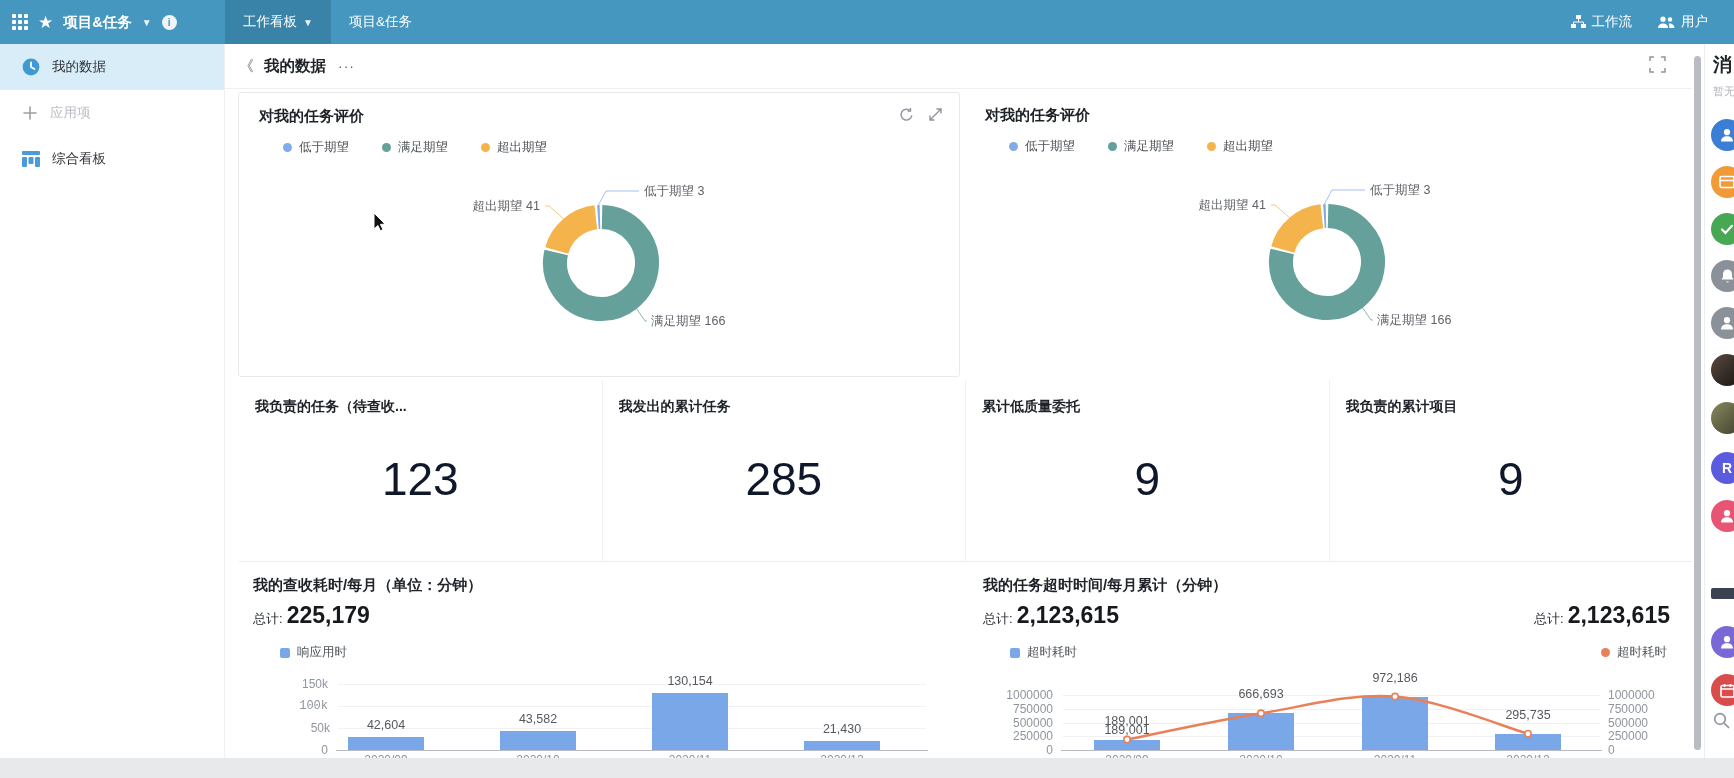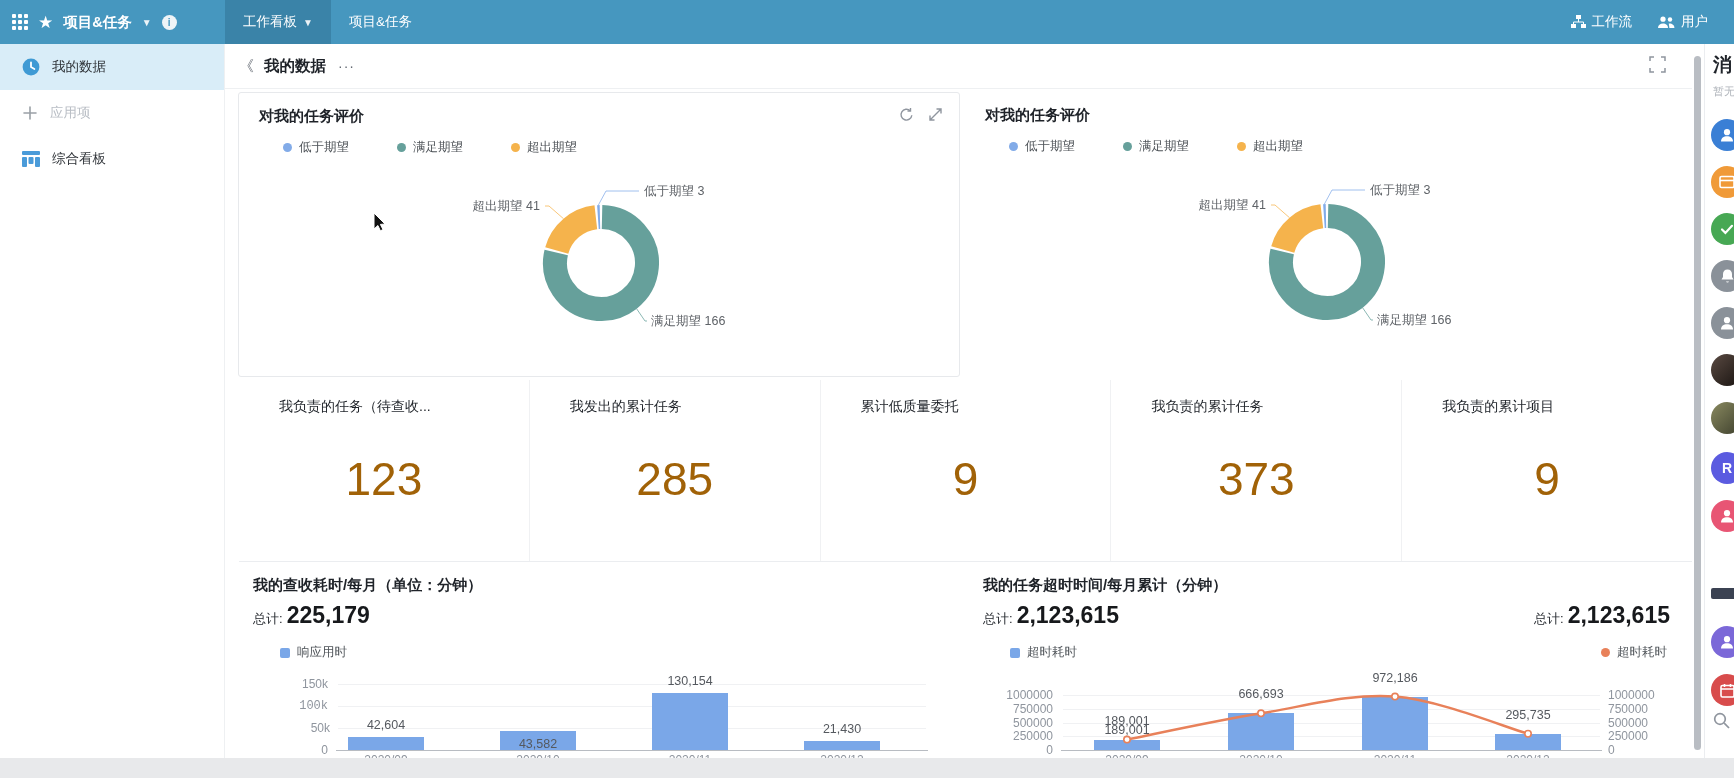--- a/index.html
+++ b/index.html
@@ -34,30 +34,30 @@
   .collapse{color:#646a73;font-size:15px;letter-spacing:-2px;cursor:pointer;}
   .m-title{font-size:15.5px;font-weight:bold;}
   .more{color:#646a73;font-size:14px;letter-spacing:1px;cursor:pointer;}
   .fullscreen{position:absolute;right:26px;top:12px;cursor:pointer;}
   
   .card{position:absolute;background:#fff;box-sizing:border-box;}
   .card.bordered{border:1px solid #e7e9ec;border-radius:3px;}
   .c-title{position:absolute;left:20px;top:14px;font-size:15px;font-weight:bold;color:#1f2329;}
   .c-actions{position:absolute;right:16px;top:14px;display:flex;gap:14px;color:#8f959e;}
   .c-actions svg{display:block;cursor:pointer;}
-  .legend{position:absolute;display:flex;gap:48px;align-items:center;font-size:12.5px;color:#4e5358;}
+  .legend{position:absolute;display:flex;gap:33px;align-items:center;font-size:12.5px;color:#4e5358;}
   .legend .li{display:flex;align-items:center;gap:7px;cursor:pointer;}
   .dot{width:9px;height:9px;border-radius:50%;display:inline-block;}
   .sq{width:10px;height:10px;border-radius:2px;display:inline-block;}
   
   .stats{position:absolute;left:14px;top:336px;width:1453px;height:182px;display:flex;border-bottom:1px solid #ebedf0;box-sizing:border-box;}
   .stat{flex:1;position:relative;box-sizing:border-box;padding:18px 0 0 16px;}
   .stat + .stat{border-left:1px solid #f0f1f3;}
-  .stat .st-title{font-size:14px;font-weight:normal;white-space:nowrap;overflow:hidden;max-width:92%;margin-left:24px;}
-  .stat .st-value{position:absolute;left:0;right:0;top:72px;text-align:center;font-size:46px;font-weight:500;color:#a16207;}
+  .stat .st-title{font-size:14px;font-weight:bold;white-space:nowrap;overflow:hidden;max-width:92%;}
+  .stat .st-value{position:absolute;left:0;right:0;top:72px;text-align:center;font-size:46px;font-weight:500;color:#0f172a;}
   
   .tot-label{font-size:13px;color:#1f2329;}
   .tot-value{font-size:23px;font-weight:600;margin-left:4px;color:#17191c;}
   .tick{position:absolute;font-size:12px;color:#8f959e;}
   .gridline{position:absolute;height:1px;background:#f0f1f3;}
   .baseline{position:absolute;height:1px;background:#b8bcc2;}
   .vbar{position:absolute;background:#7aa7e8;}
   .blabel{position:absolute;font-size:12.5px;color:#55595f;text-align:center;}
   .cat{position:absolute;font-size:12px;color:#8f959e;text-align:center;}
   
@@ -232,24 +232,20 @@
       </div>
       <div class="stat">
         <div class="st-title">我发出的累计任务</div>
         <div class="st-value">285</div>
       </div>
       <div class="stat">
         <div class="st-title">累计低质量委托</div>
         <div class="st-value">9</div>
       </div>
       <div class="stat">
-        <div class="st-title">我负责的累计任务</div>
-        <div class="st-value">373</div>
-      </div>
-      <div class="stat">
         <div class="st-title">我负责的累计项目</div>
         <div class="st-value">9</div>
       </div>
     </div>
 
   <div class="card" id="bar-left" style="left:13px;top:518px;width:722px;height:196px;overflow:hidden;">
     <div class="c-title" style="left:15px;">我的查收耗时/每月（单位：分钟）</div>
     <div style="position:absolute;left:15px;top:40px;">
       <span class="tot-label">总计:</span><span class="tot-value">225,179</span>
     </div>
@@ -265,21 +261,21 @@
         <div class="tick" style="left: 40px; top: 137px; width: 50px; text-align: right; font-family: Liberation Mono, monospace;">100k</div>
         <div class="gridline" style="left: 100px; top: 144px; width: 588px;"></div>
         <div class="tick" style="left: 42px; top: 159px; width: 50px; text-align: right;">50k</div>
         <div class="gridline" style="left: 100px; top: 166px; width: 588px;"></div>
         <div class="tick" style="left: 40px; top: 181px; width: 50px; text-align: right;">0</div>
         <div class="baseline" style="left: 98px; top: 188px; width: 592px;"></div>
         <div class="vbar" style="left: 110px; top: 174.794px; width: 76px; height: 13.2057px; background: rgb(122, 167, 232);"></div>
         <div class="blabel" style="left: 98px; top: 155.794px; width: 100px;">42,604</div>
         <div class="cat" style="left: 98px; top: 191px; width: 100px;">2020/09</div>
         <div class="vbar" style="left: 262px; top: 168.824px; width: 76px; height: 19.1761px; background: rgb(122, 167, 232);"></div>
-        <div class="blabel" style="left: 250px; top: 149.824px; width: 100px; margin-top: 25px;">43,582</div>
+        <div class="blabel" style="left: 250px; top: 149.824px; width: 100px;">43,582</div>
         <div class="cat" style="left: 250px; top: 191px; width: 100px;">2020/10</div>
         <div class="vbar" style="left: 414px; top: 130.732px; width: 76px; height: 57.2678px; background: rgb(122, 167, 232);"></div>
         <div class="blabel" style="left: 402px; top: 111.732px; width: 100px;">130,154</div>
         <div class="cat" style="left: 402px; top: 191px; width: 100px;">2020/11</div>
         <div class="vbar" style="left: 566px; top: 178.571px; width: 76px; height: 9.4292px; background: rgb(122, 167, 232);"></div>
         <div class="blabel" style="left: 554px; top: 159.571px; width: 100px;">21,430</div>
         <div class="cat" style="left: 554px; top: 191px; width: 100px;">2020/12</div>
       </div>
   </div>
 

